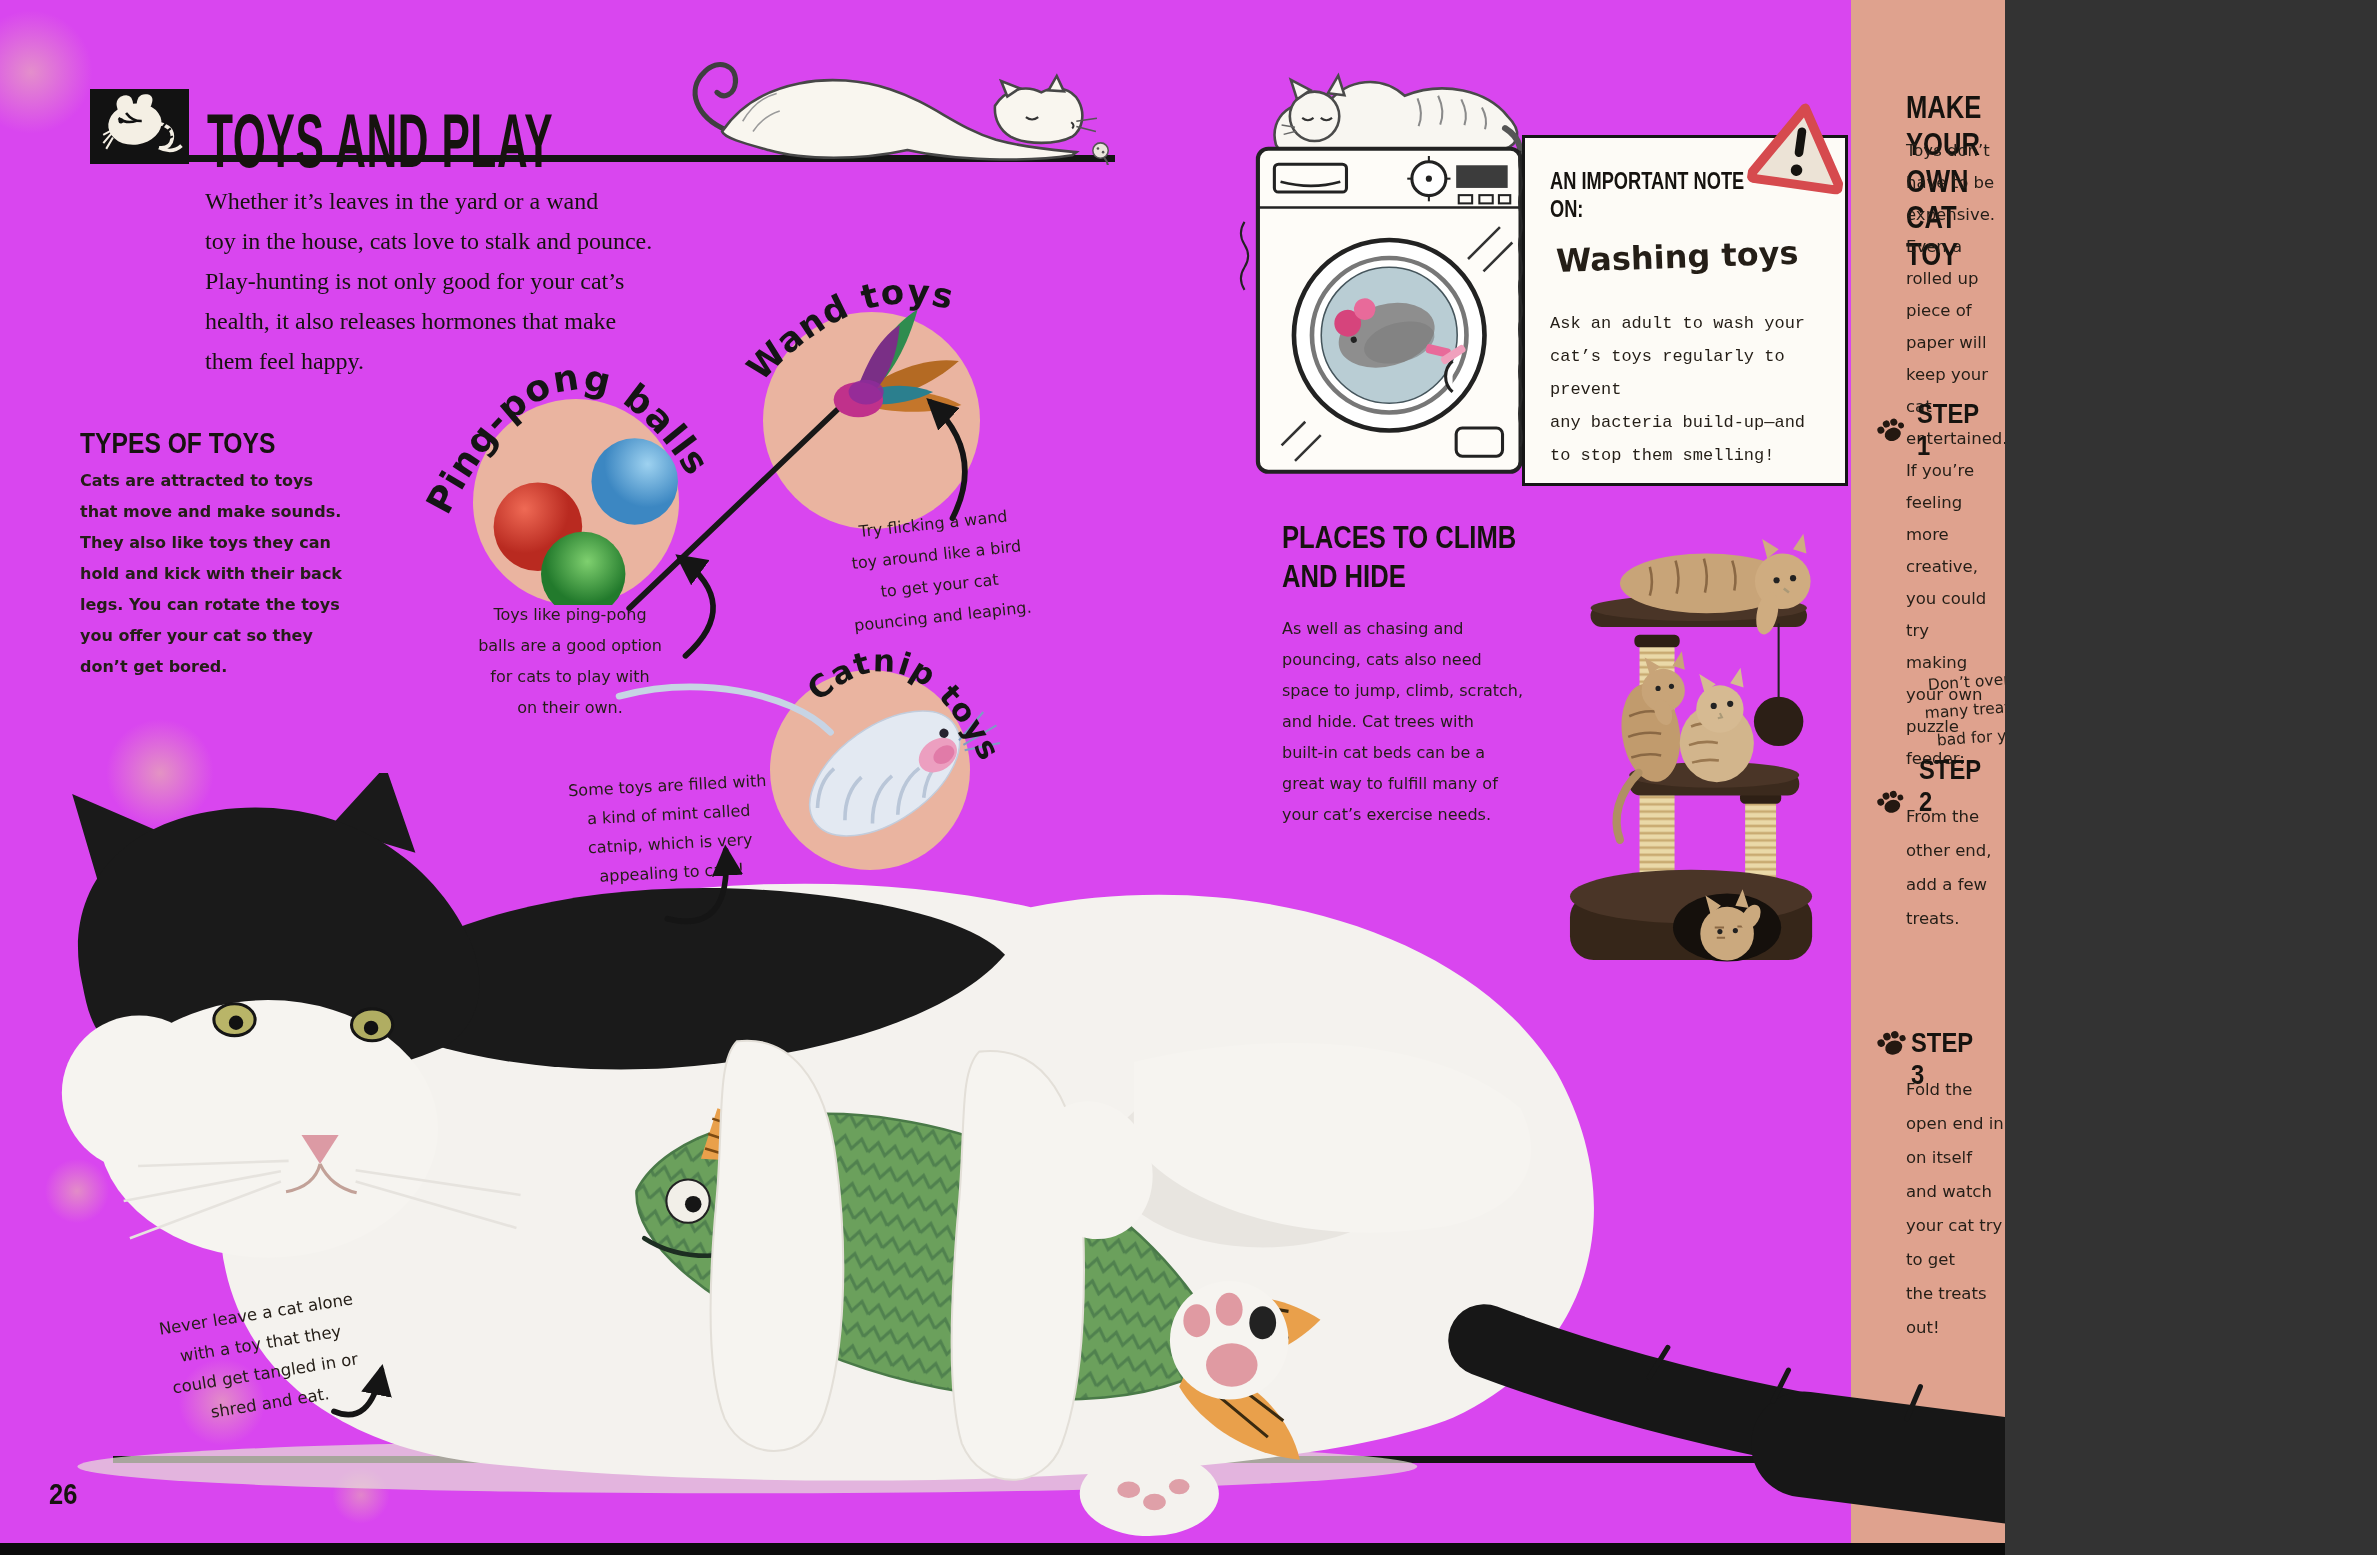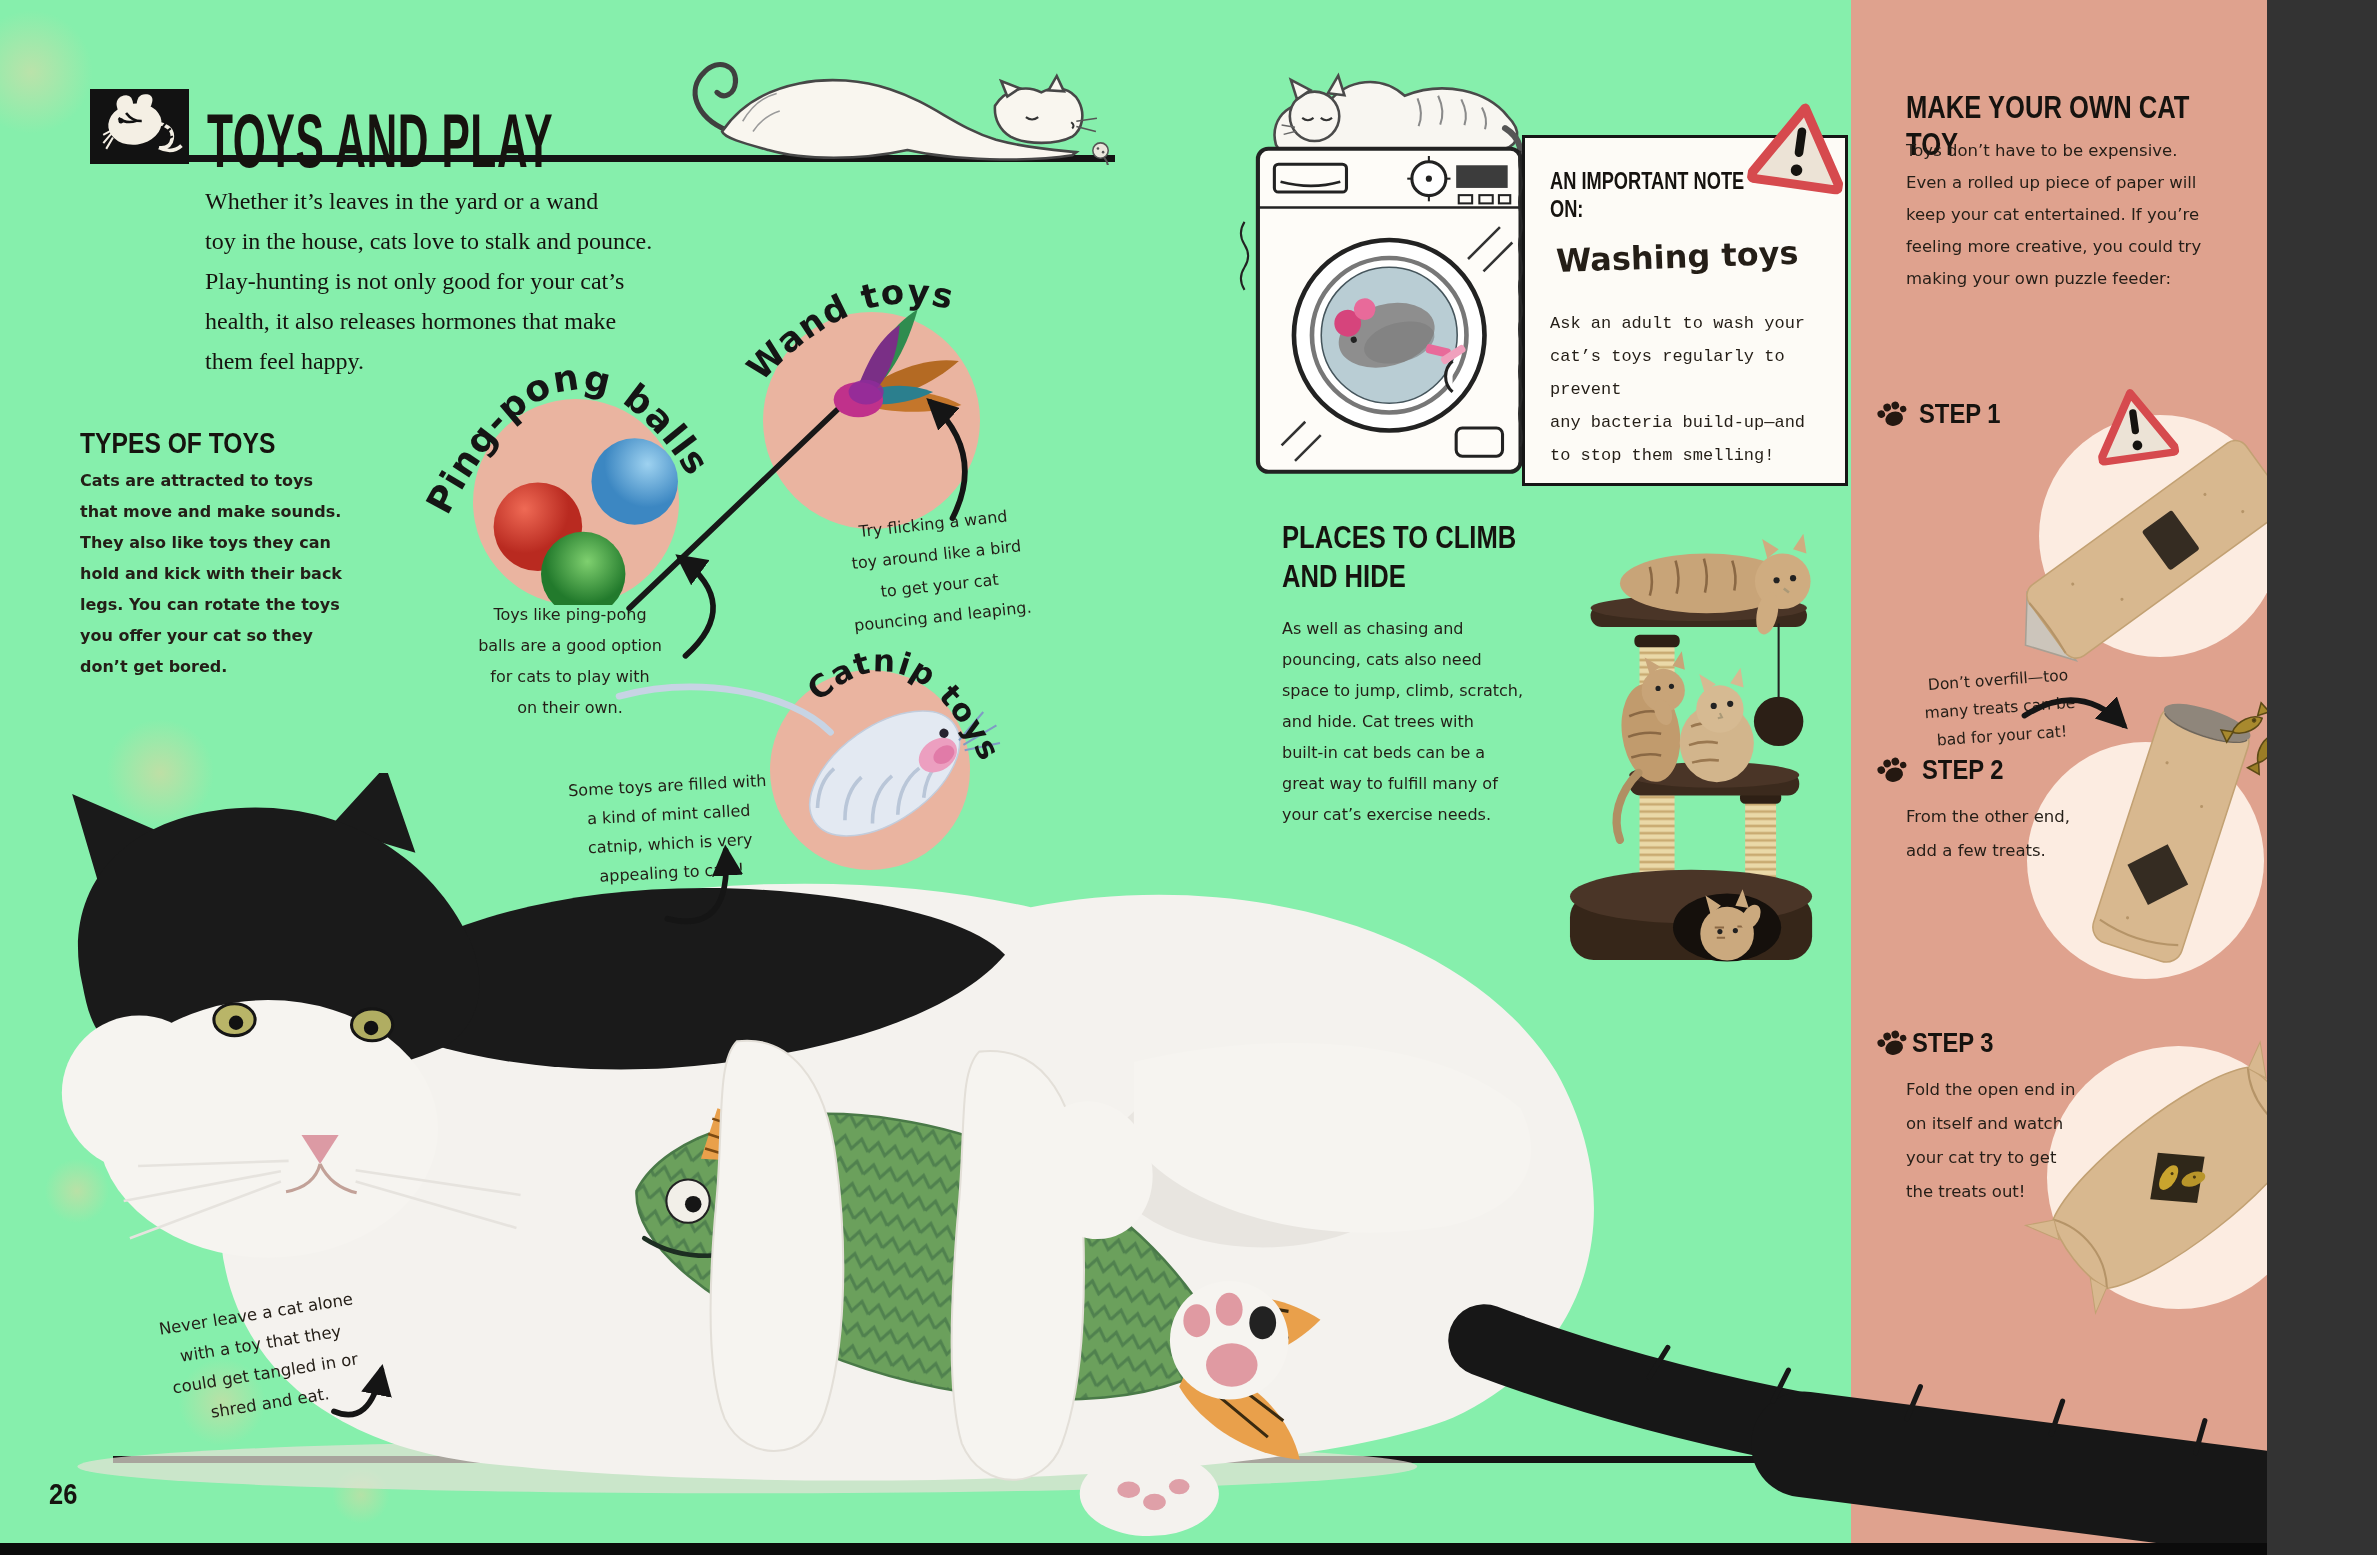--- a/index.html
+++ b/index.html
@@ -1,16 +1,16 @@
 <!DOCTYPE html>
 <html style="font-size:8.2px"><head>
 <meta charset="utf-8">
 <style>
   html,body{margin:0;padding:0;background:#333;}
-  .spread{position:relative;width:2267px;height:1556px;background:#86efac;overflow:hidden;
+  .spread{position:relative;width:2005px;height:1556px;background:#d946ef;overflow:hidden;
           font-family:"DejaVu Sans",sans-serif;color:#201b15;}
   .abs{position:absolute;}
   .hand{font-family:"DejaVu Sans",sans-serif;white-space:pre-line;color:#241e17;}
   .serif{font-family:"Liberation Serif",serif;white-space:pre-line;color:#16130f;}
   .cond{font-family:"Liberation Sans",sans-serif;font-weight:bold;transform-origin:left top;
         white-space:pre-line;color:#16130f;letter-spacing:0px;line-height:1.15;}
   .center{text-align:center;}
   .pcircle{position:absolute;border-radius:50%;background:#eab4a0;}
   .stepcircle{position:absolute;border-radius:50%;background:#fcece1;}
   .rule{position:absolute;background:#141414;}

